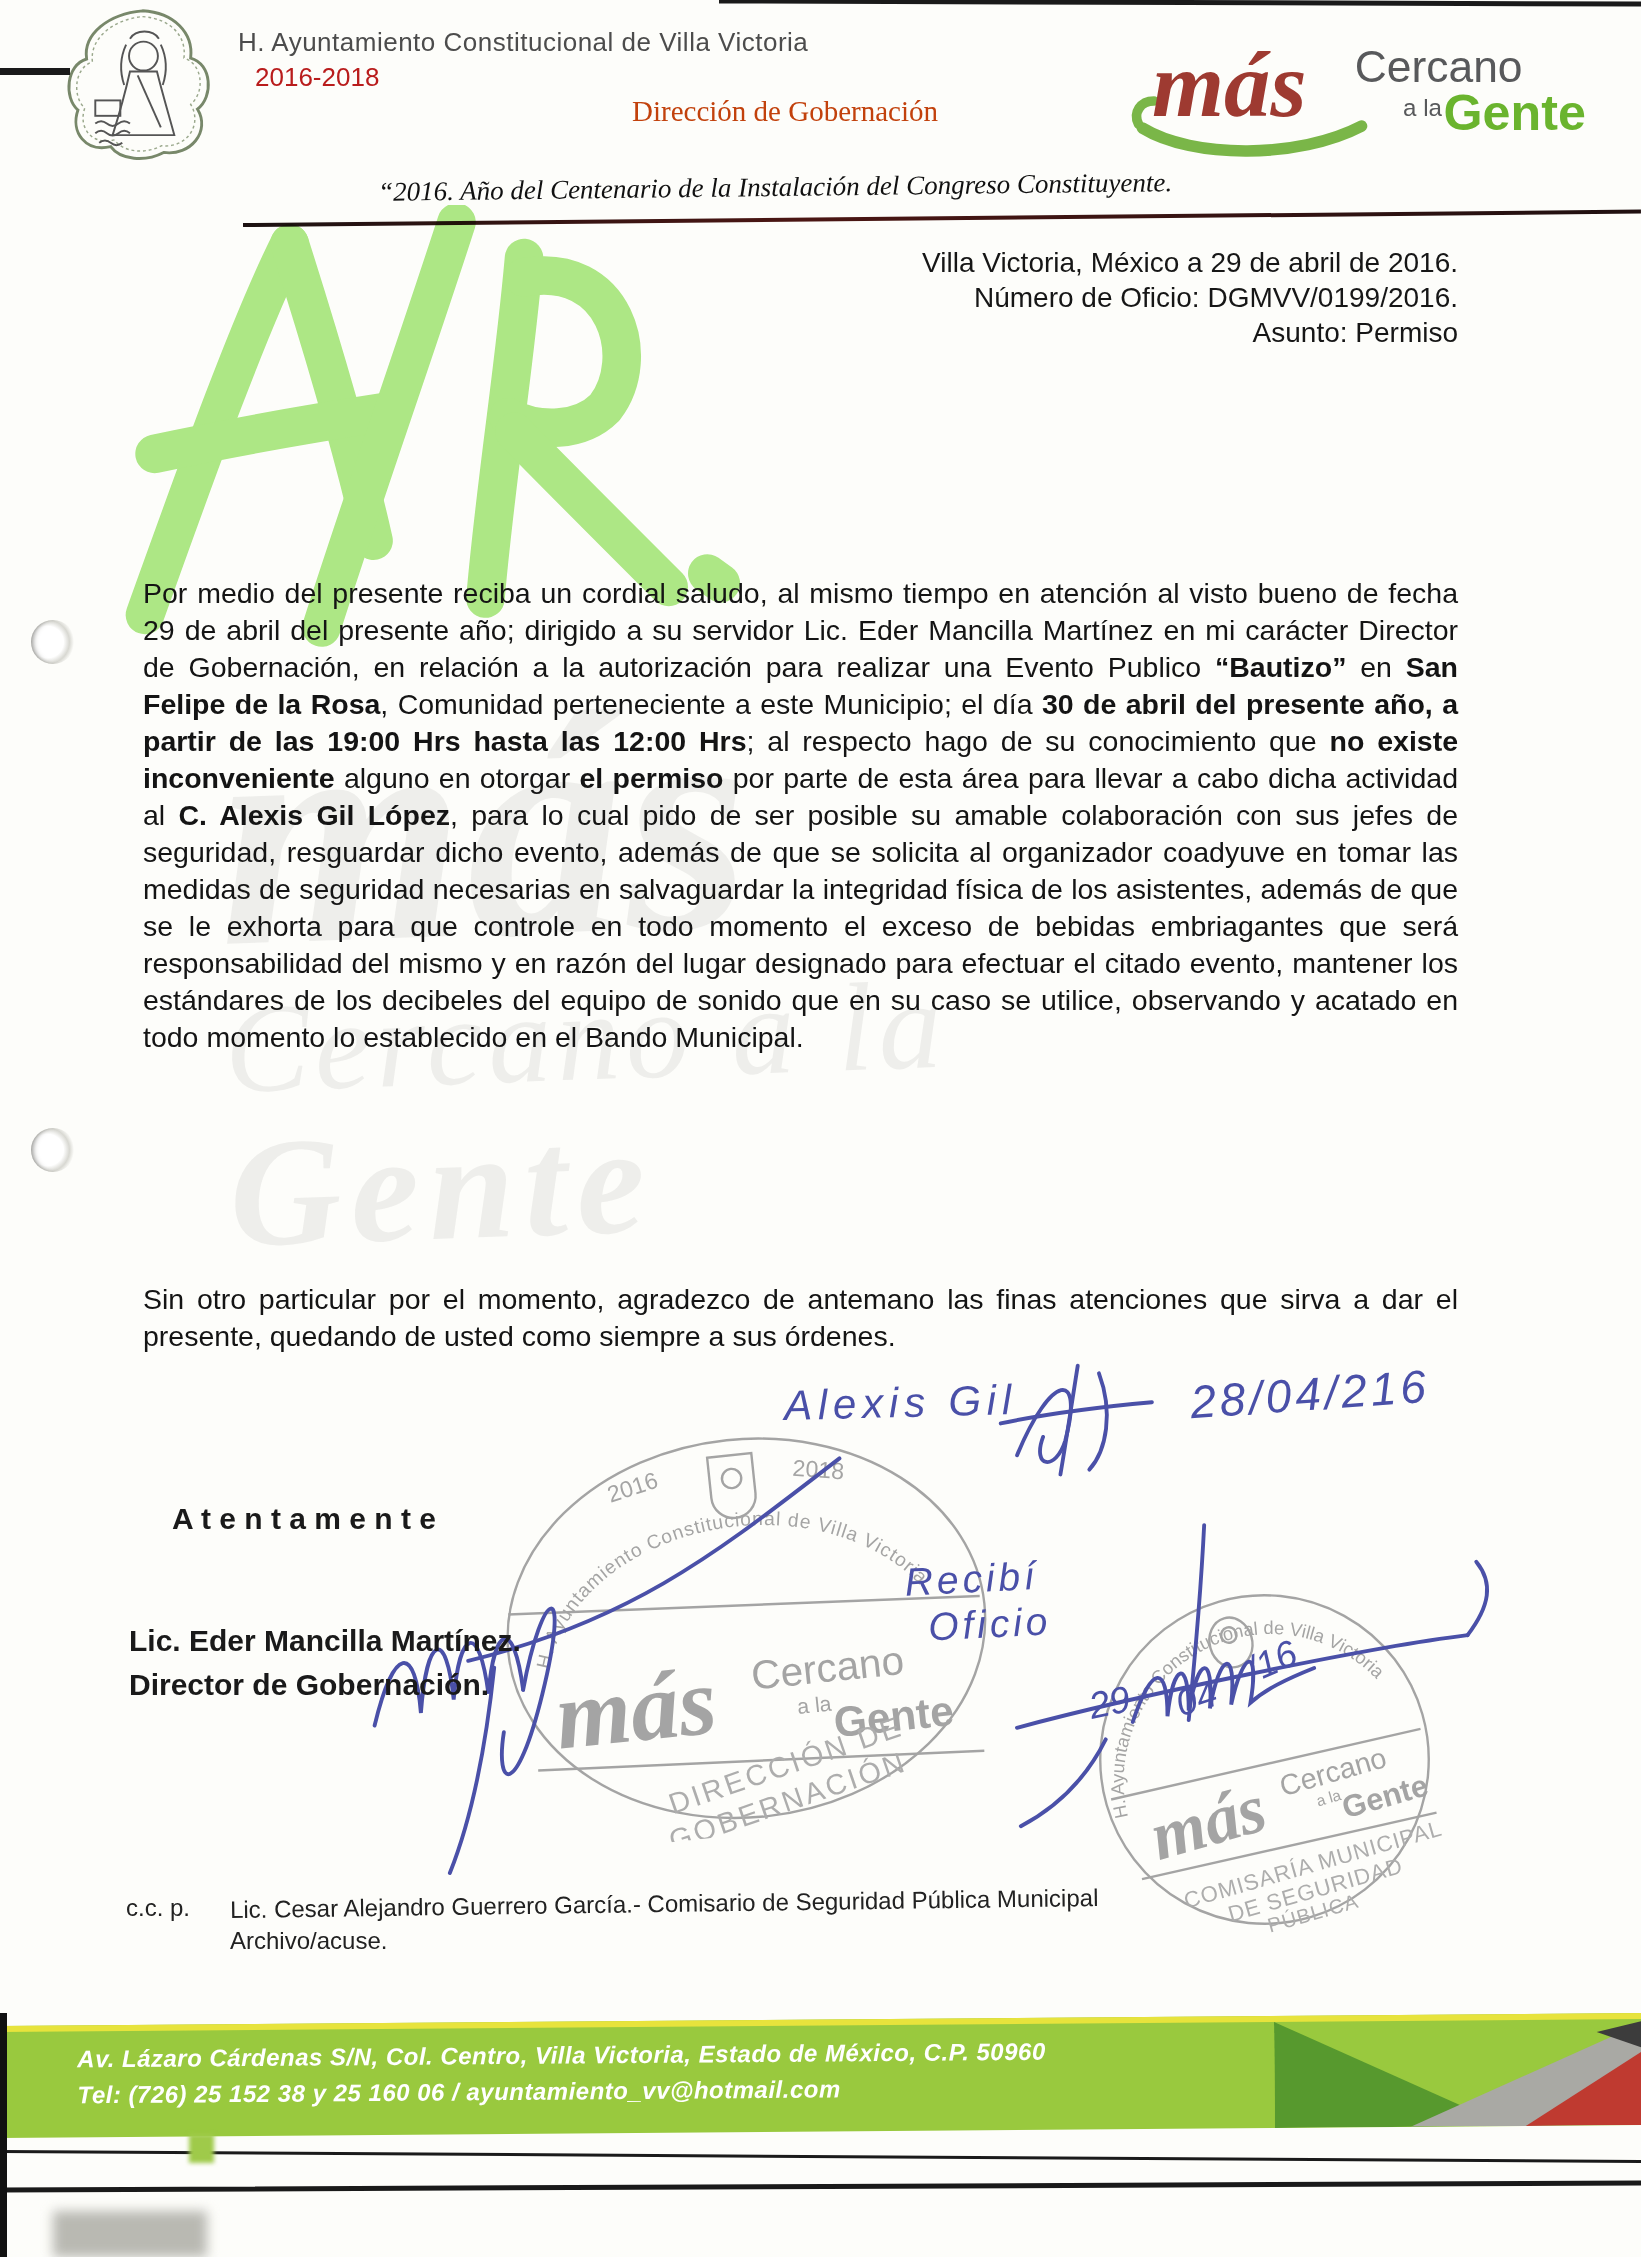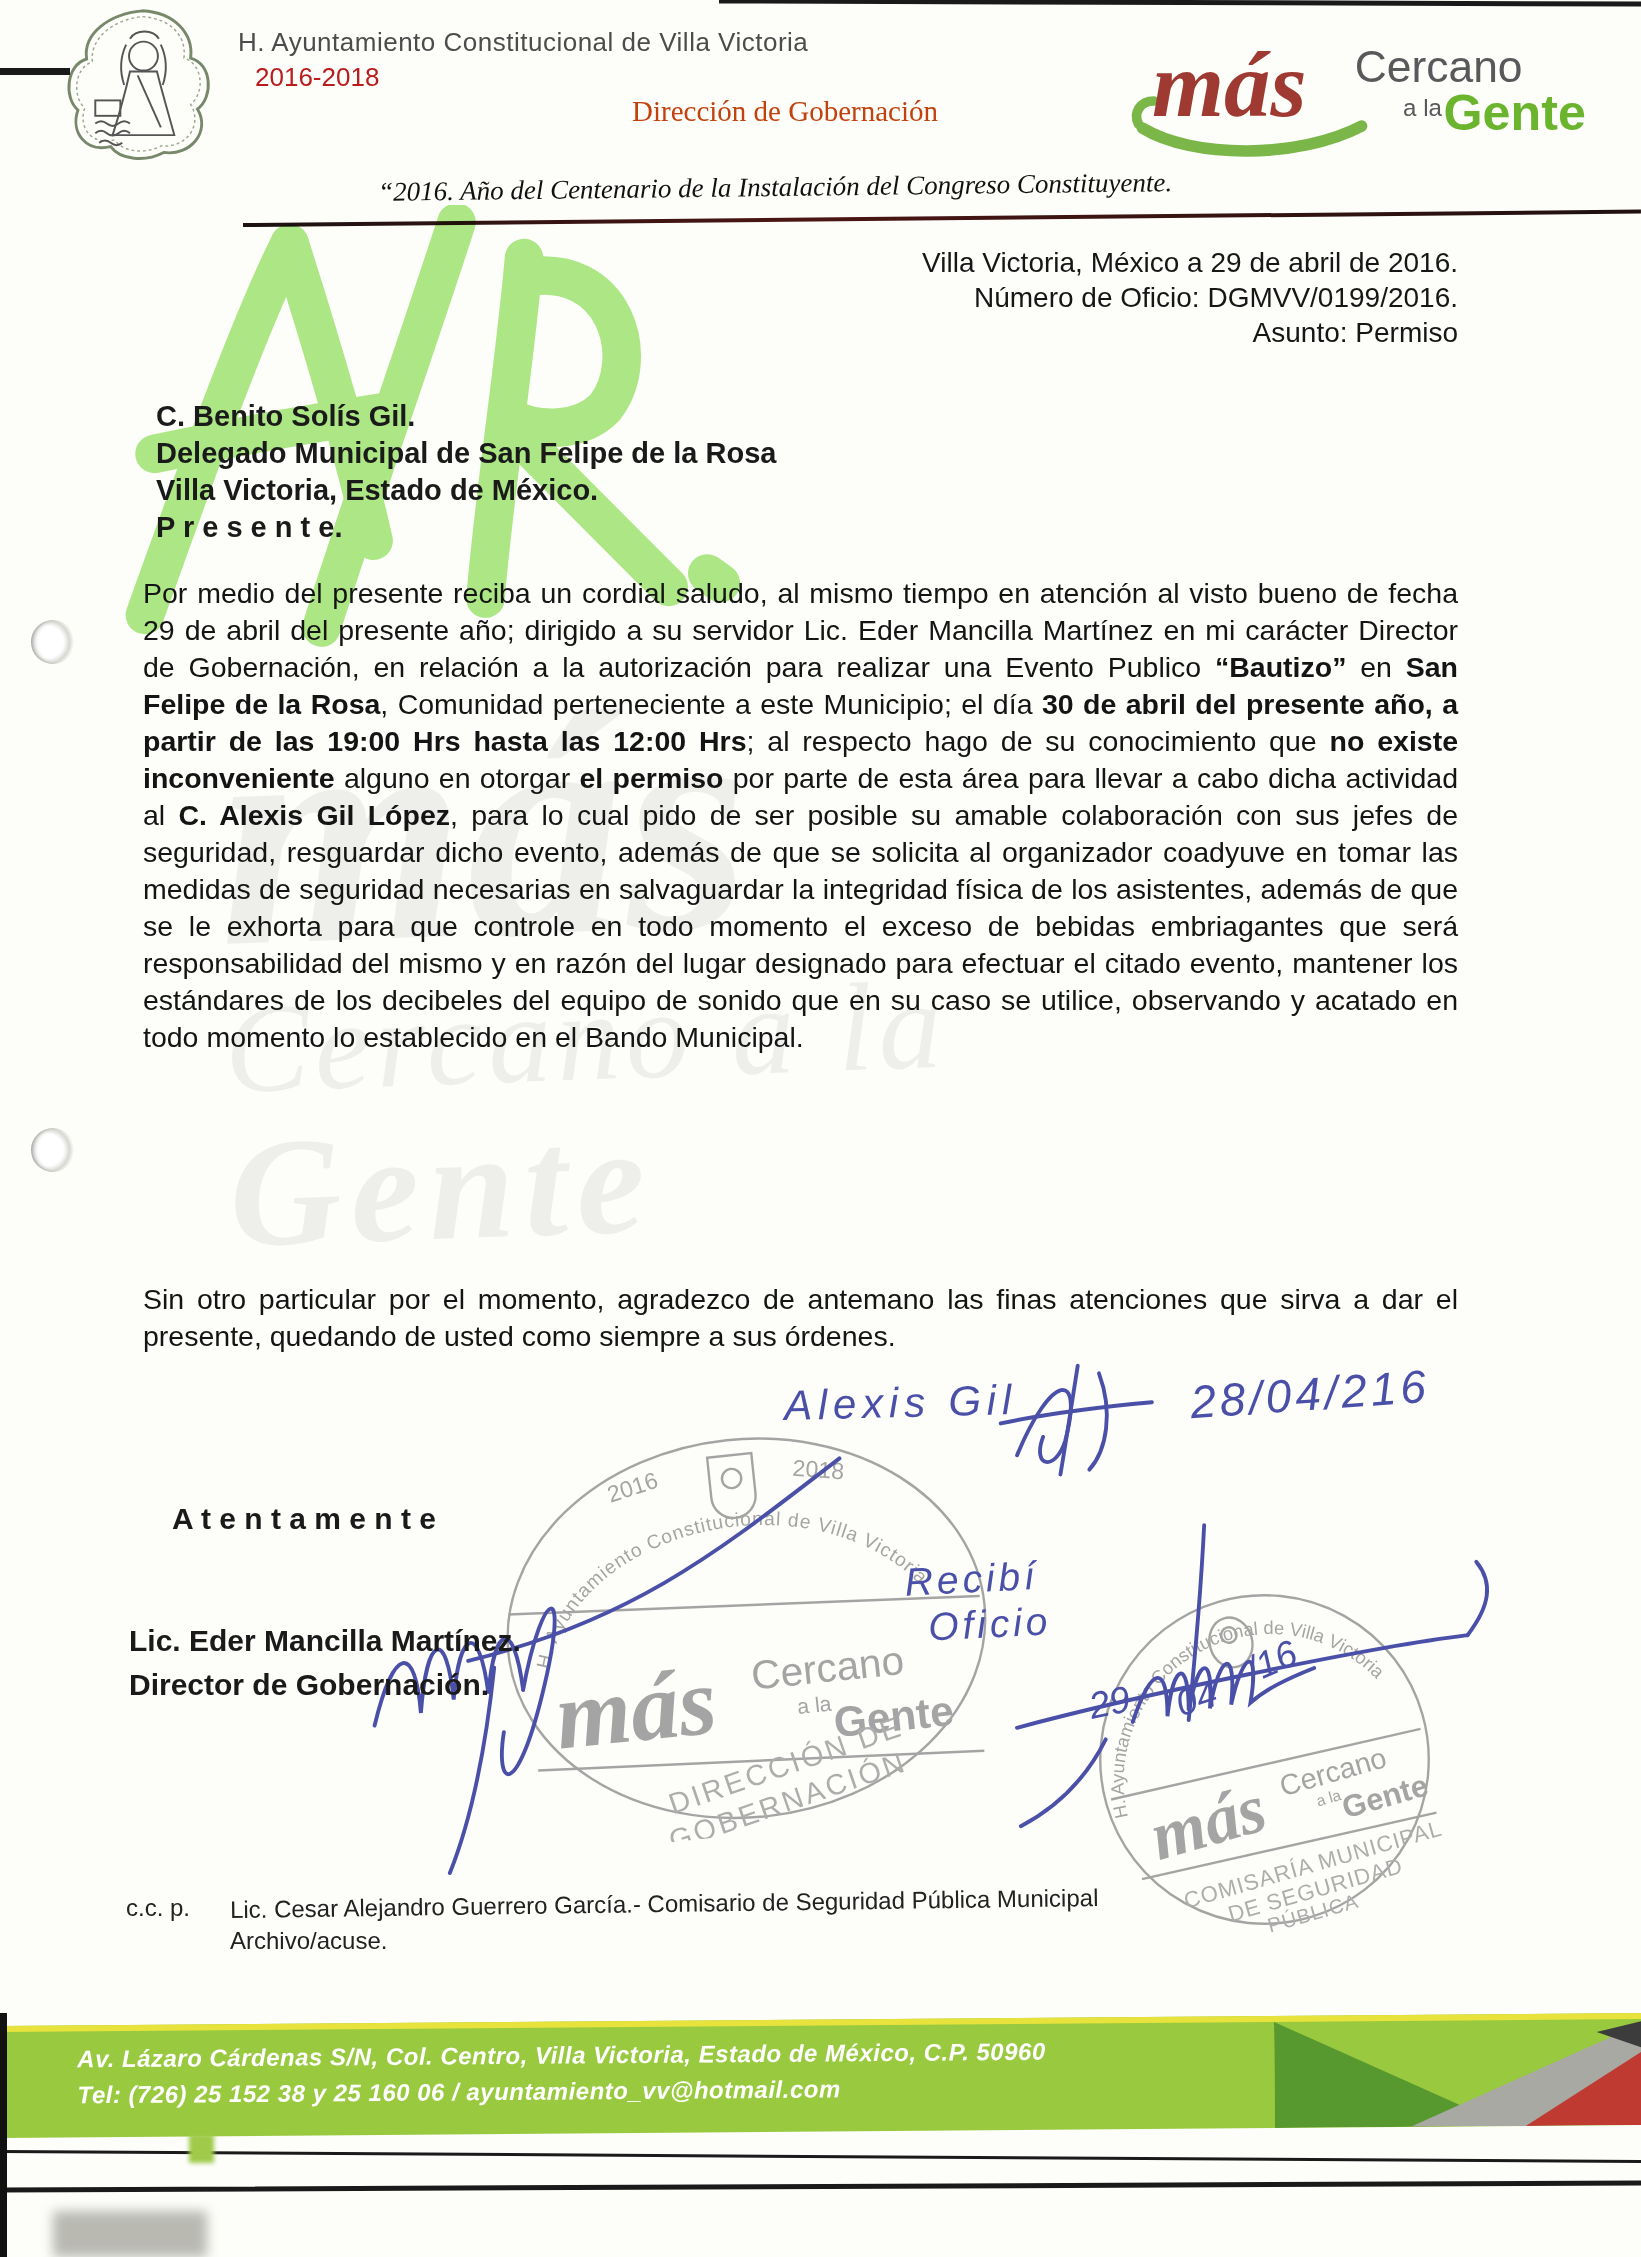--- a/index.html
+++ b/index.html
@@ -138,26 +138,20 @@
       <path d="M195,40 C230,150 260,250 282,348"></path>
       <path d="M55,258 C130,242 220,226 298,214"></path>
       <path d="M368,18 C322,160 272,300 228,438"></path>
       <path d="M438,55 C428,170 408,290 398,408"></path>
       <path d="M438,75 C532,58 562,158 522,210 C496,236 452,236 422,220"></path>
       <path d="M428,235 C472,280 532,340 588,396"></path>
       <path d="M628,382 l14,10"></path>
     </g>
   </svg>
 
-  <div class="abs recipient">
-    <div>C. Benito Solís Gil.</div>
-    <div>Delegado Municipal de San Felipe de la Rosa</div>
-    <div>Villa Victoria, Estado de México.</div>
-    <div>P r e s e n t e.</div>
-  </div>
 
   <div class="abs para p1"><span>Por medio del presente reciba un cordial saludo, al mismo tiempo en atención al visto bueno de fecha 29 de abril del presente año; dirigido a su servidor Lic. Eder Mancilla Martínez en mi carácter Director de Gobernación, en relación a la autorización para realizar una Evento Publico </span><span class="seg-b">“Bautizo”</span><span> en </span><span class="seg-b">San Felipe de la Rosa</span><span>, Comunidad perteneciente a este Municipio; el día </span><span class="seg-b">30 de  abril del presente año, a partir de las 19:00 Hrs hasta las 12:00 Hrs</span><span>; al respecto hago de su conocimiento que </span><span class="seg-b">no existe inconveniente</span><span> alguno en otorgar </span><span class="seg-b">el permiso</span><span> por parte de esta  área para llevar a cabo dicha actividad al </span><span class="seg-b">C. Alexis Gil López</span><span>, para lo cual pido de ser posible su amable colaboración con sus jefes de seguridad, resguardar dicho evento, además de que se solicita al organizador coadyuve en tomar las medidas de seguridad necesarias en salvaguardar la integridad física de los asistentes, además de que se le exhorta para que controle en todo momento el exceso de bebidas embriagantes que será responsabilidad del mismo y en razón del lugar designado para efectuar el citado evento, mantener los estándares de los decibeles del equipo de sonido que en su caso se utilice, observando y acatado en todo momento lo establecido en el Bando Municipal.</span></div>
   <div class="abs para p2">Sin otro particular por el momento, agradezco de antemano las finas atenciones que sirva a dar el presente, quedando de usted como siempre a sus órdenes.</div>
 
   <div class="abs hand hand-name">Alexis Gil</div>
   <svg class="abs sigA-svg" width="183" height="135" viewBox="0 0 190 140">
     <g class="sig">
       <path d="M25,105 C60,20 95,15 75,90 C65,122 40,118 52,86"></path>
       <path d="M8,72 C55,62 110,55 165,50"></path>
       <path d="M88,12 C82,50 76,90 70,125"></path>

